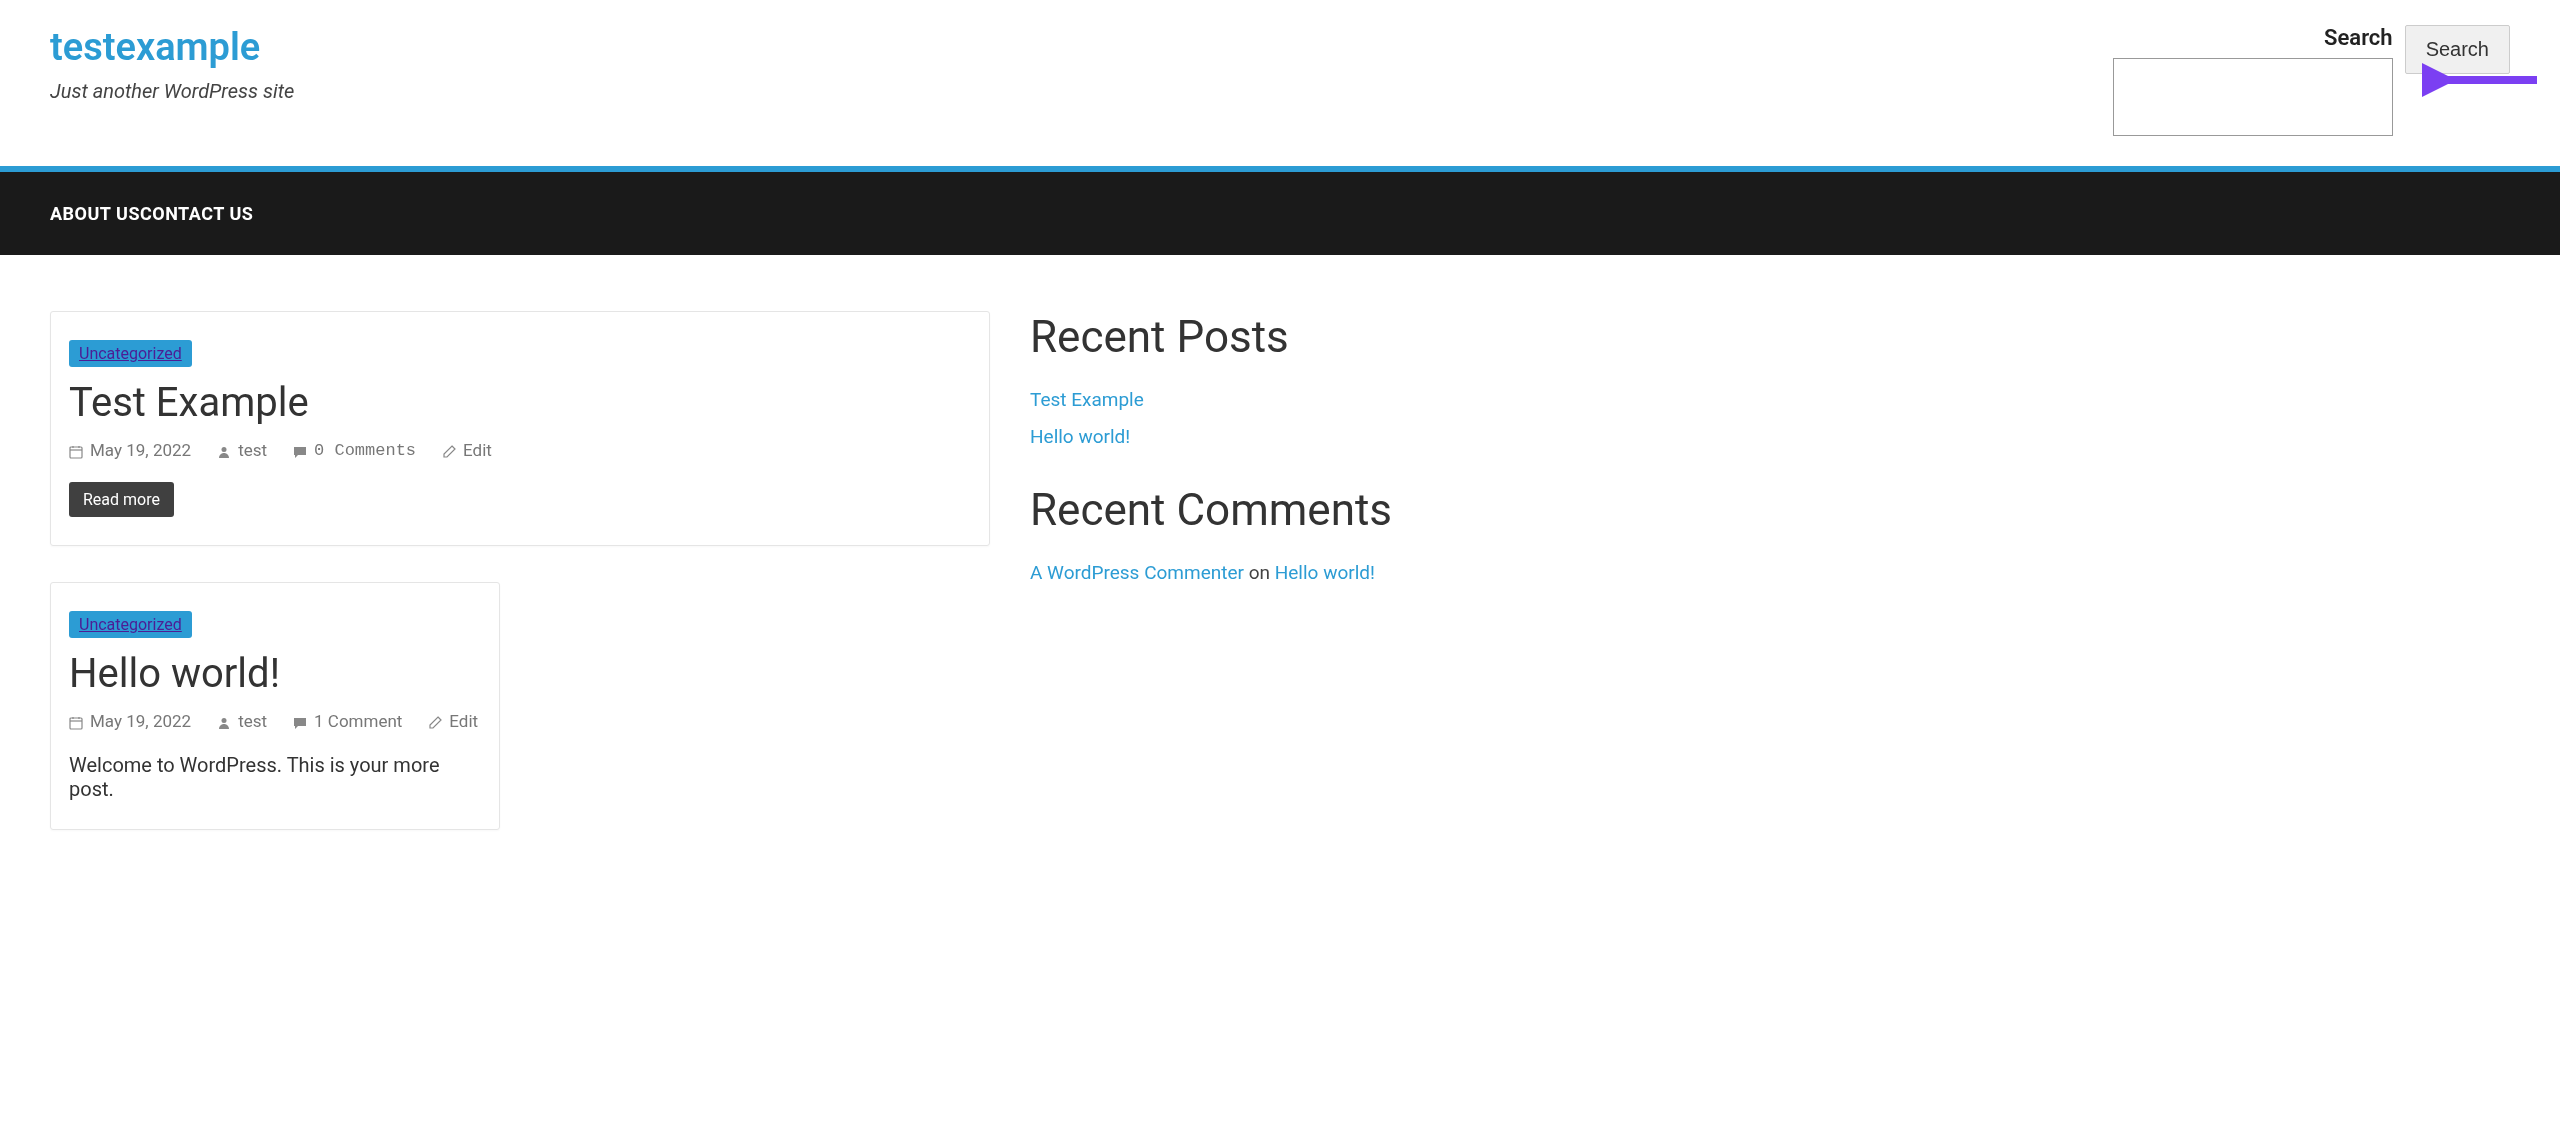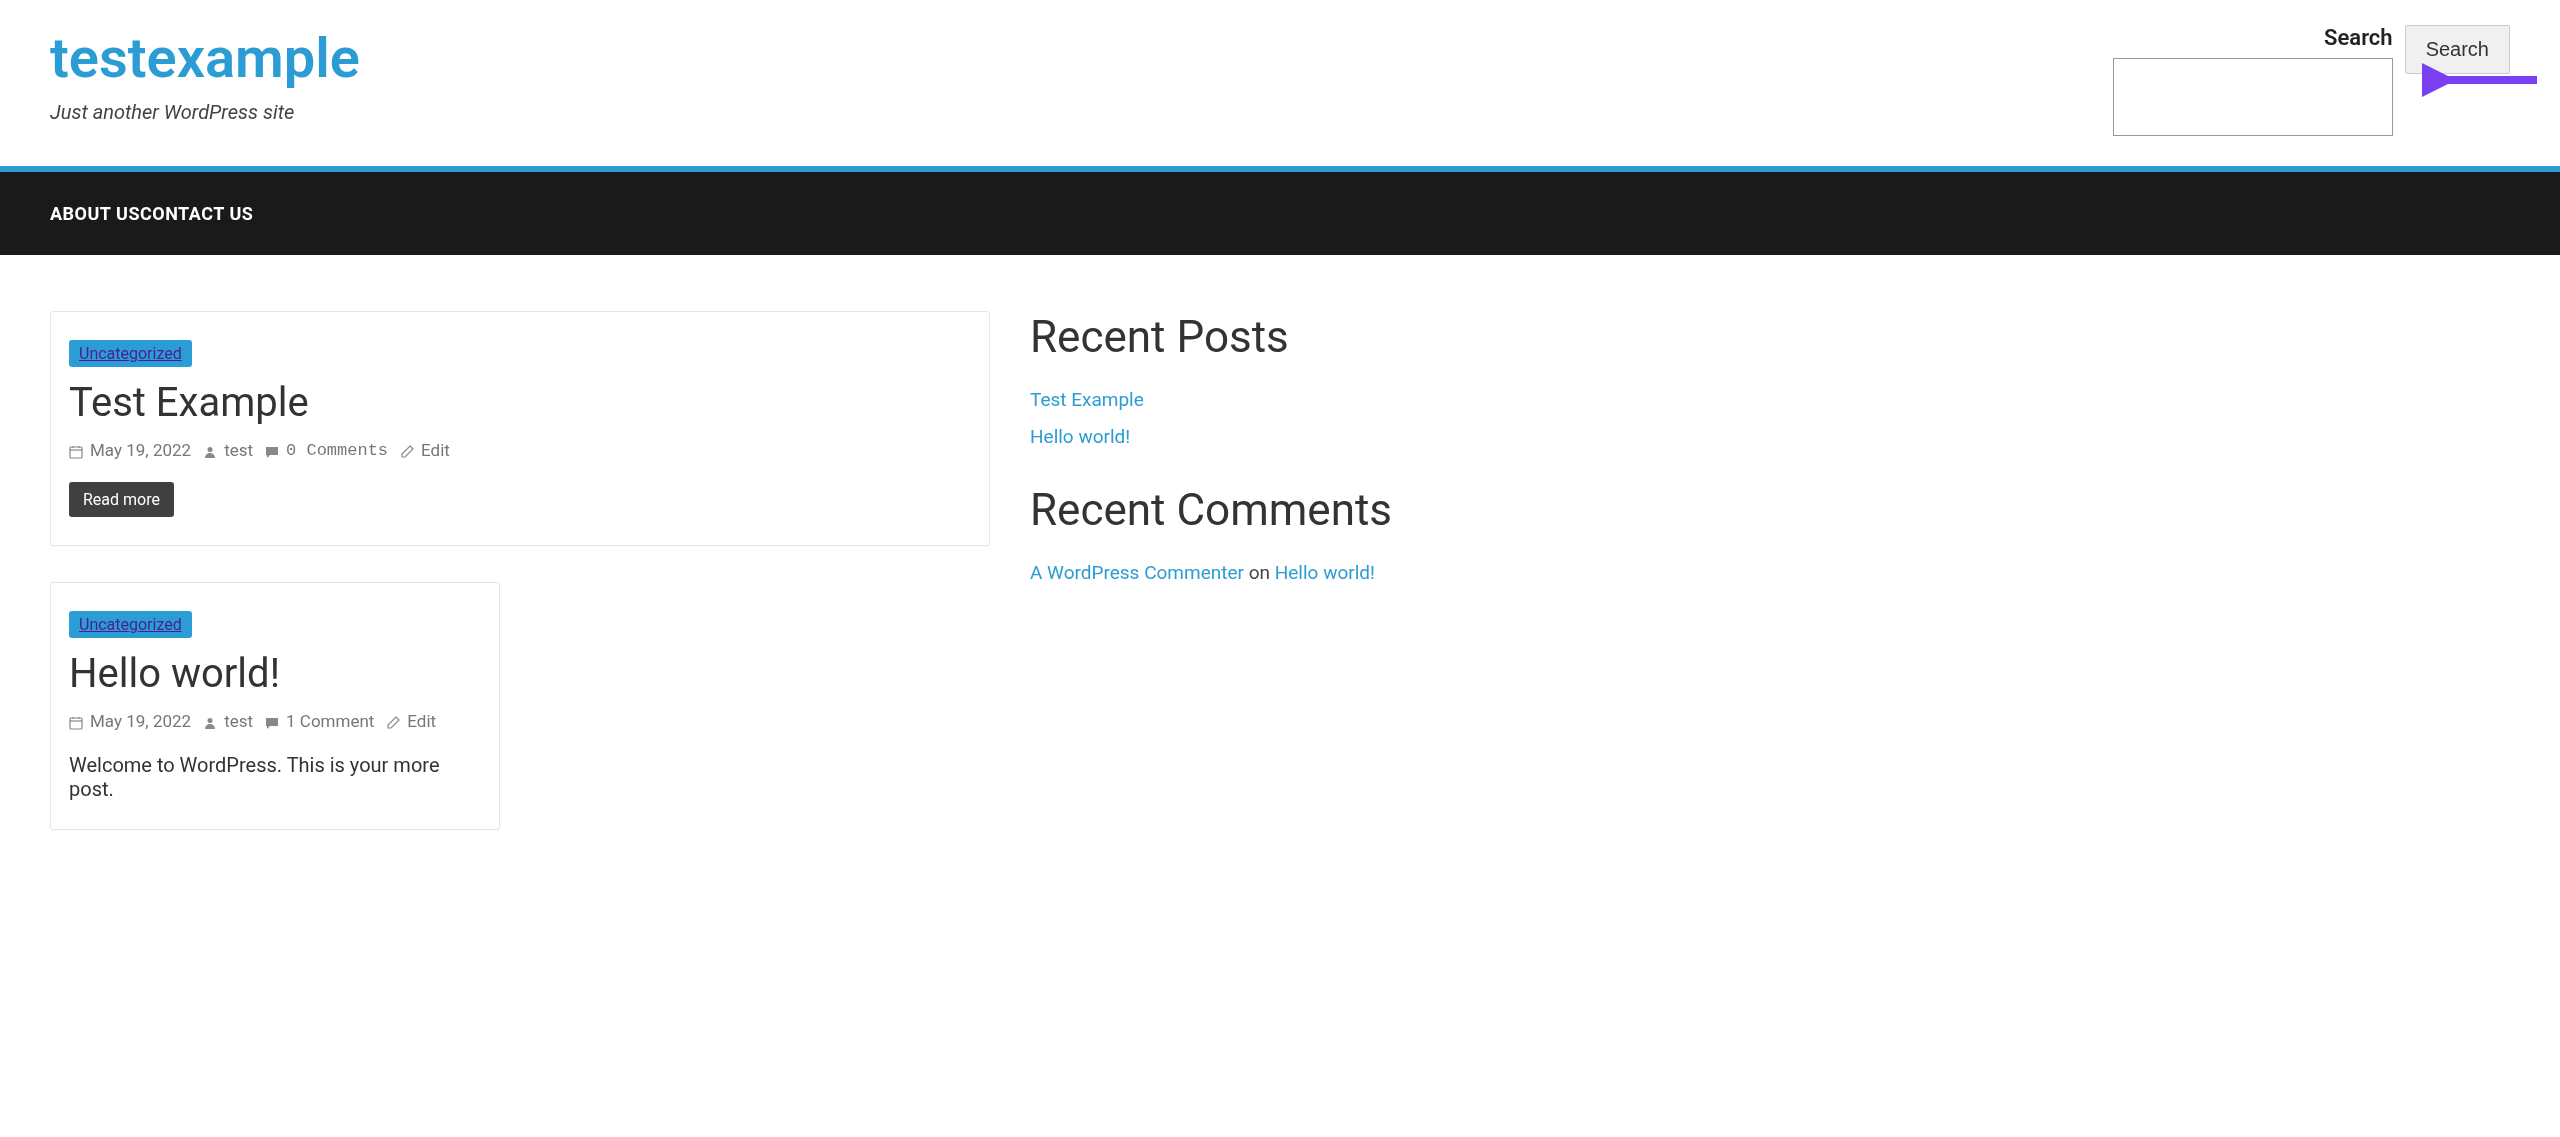--- a/index.html
+++ b/index.html
@@ -1,20 +1,20 @@
 <!DOCTYPE html>
 <html><head>
   <meta charset="utf-8">
   <style>
     * { margin: 0; padding: 0; box-sizing: border-box; }
     body { font-family: -apple-system, BlinkMacSystemFont, "Segoe UI", Roboto, "Helvetica Neue", Arial, sans-serif; background: #fff; color: #333; }
     
     .header { padding: 25px 50px 30px; display: flex; justify-content: space-between; align-items: flex-start; }
     .site-branding { }
-    .site-title { font-size: 56px; font-weight: 600; color: #2c9cd4; line-height: 1.2; }
+    .site-title { font-size: 38px; font-weight: 600; color: #2c9cd4; line-height: 1.2; }
     .site-title a { color: #2c9cd4; text-decoration: none; }
     .tagline { font-size: 20px; color: #444; font-style: italic; margin-top: 8px; }
     
     .search-area { display: flex; flex-direction: column; align-items: flex-end; padding-left: 31px; }
     .search-controls { display: flex; align-items: flex-start; gap: 12px; }
     .search-label-wrap { display: flex; flex-direction: column; }
     .search-label { font-size: 22px; font-weight: 600; color: #222; margin-bottom: 8px; text-align: right; }
     .search-input { width: 280px; height: 78px; border: 1px solid #999; font-size: 18px; padding: 8px; }
     .search-button { background: #f0f0f0; border: 1px solid #ccc; padding: 12px 20px; font-size: 20px; color: #333; cursor: pointer; border-radius: 2px; }
     
@@ -26,21 +26,21 @@
     
     .content { display: flex; padding: 56px 50px; gap: 40px; }
     .main-col { flex: 1; max-width: 940px; }
     .sidebar { width: 480px; }
     
     .post-card { border: 1px solid #e5e5e5; border-radius: 3px; padding: 28px 18px 28px 18px; margin-bottom: 36px; box-shadow: 0 1px 2px rgba(0,0,0,0.03); }
     .post-card.short { max-width: 450px; }
     .category-badge { display: inline-block; background: #2c9cd4; color: #4c1d95; font-size: 16px; padding: 4px 10px; border-radius: 3px; }
     .post-title { font-size: 40px; font-weight: 400; color: #333; margin-top: 12px; margin-bottom: 14px; }
     .post-title a { color: #333; text-decoration: none; }
-    .post-meta { display: flex; gap: 12px; align-items: center; color: #777; font-size: 17px; }
+    .post-meta { display: flex; gap: 26px; align-items: center; color: #777; font-size: 17px; }
     .meta-item { display: inline-flex; align-items: center; gap: 7px; }
     .meta-icon { width: 14px; height: 14px; display: inline-block; }
     .read-more { display: inline-block; background: #404040; color: #fff; font-size: 16px; padding: 8px 14px; border-radius: 3px; margin-top: 22px; text-decoration: none; }
     .post-excerpt { font-size: 20px; color: #333; margin-top: 22px; }
     
     .widget { margin-bottom: 36px; }
     .widget-title { font-size: 44px; font-weight: 400; color: #333; margin-bottom: 24px; line-height: 1.2; }
     .widget-list { list-style: none; }
     .widget-list li { margin-bottom: 14px; font-size: 19px; }
     .widget-list a { color: #2c9cd4; text-decoration: none; }

